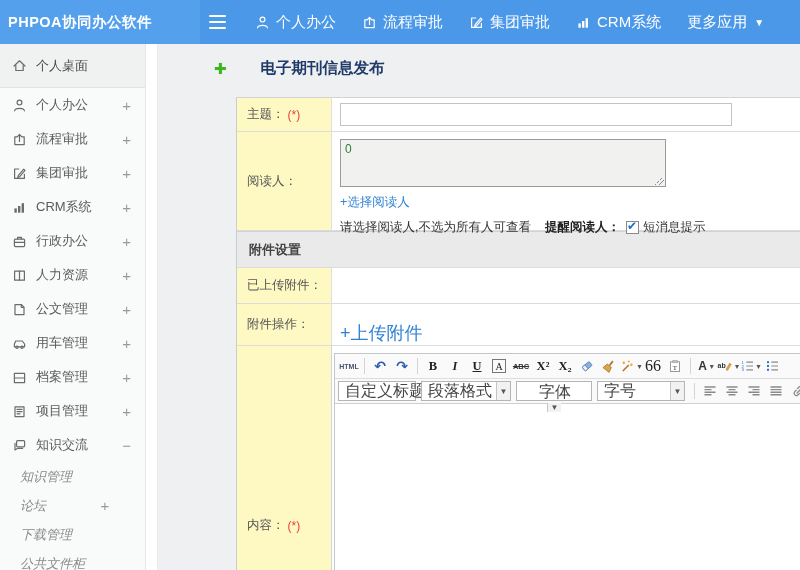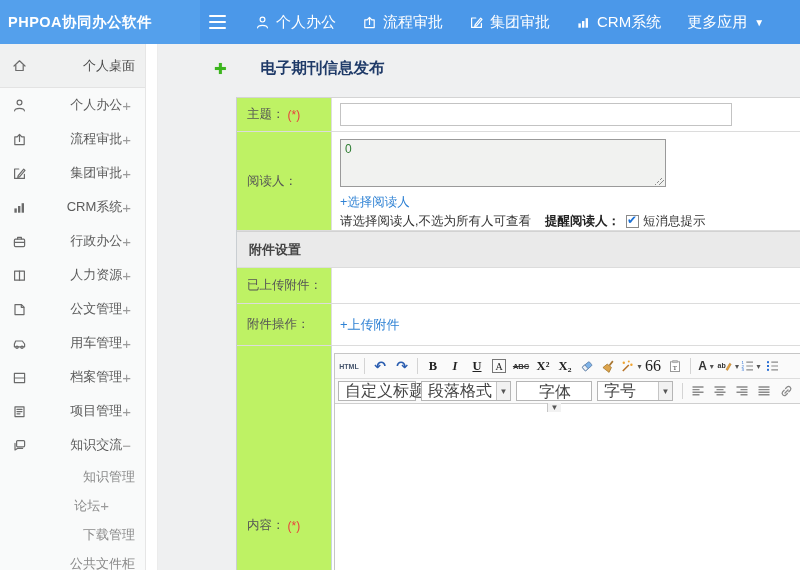--- a/index.html
+++ b/index.html
@@ -17,51 +17,51 @@
   .topnav .nav-item { display:flex; align-items:center; height:44px; padding:0 13px; color:#fff; font-size:15px; cursor:pointer; white-space:nowrap; }
   .topnav .nav-item svg { margin-right:6px; }
   .topnav .caret { font-size:10px; margin-left:7px; }
 
   
   .sidebar { position:absolute; left:0; top:44px; width:146px; height:526px; background:#f9fafa; border-right:1px solid #e6e6e6; overflow:hidden; }
   .scroll-strip { position:absolute; left:146px; top:44px; width:12px; height:526px; background:#ffffff; border-right:1px solid #ececec; }
   .side-item { display:flex; align-items:center; height:34px; padding:0 10px 0 12px; color:#5b5b5b; cursor:pointer; }
   .side-item.active { height:44px; background:#f0f1f1; border-bottom:1px solid #e3e3e3; color:#4a4a4a; }
   .side-item .s-icon { width:15px; height:15px; margin-right:9px; color:#6b6b6b; flex:0 0 15px; display:flex; align-items:center; }
-  .side-item .s-label { flex:1; font-size:13px;text-align:right; }
+  .side-item .s-label { flex:1; font-size:13px; }
   .side-item .expander { color:#9a9a9a; font-size:15px; font-weight:300; padding-right:4px; }
-  .side-item.sub { height:29px; padding-left:64px; color:#8a8a8a; }
+  .side-item.sub { height:29px; padding-left:20px; color:#8a8a8a;font-style:italic; }
   .side-item.sub .expander { padding-right:26px; }
 
   
   .content { position:absolute; left:158px; top:44px; width:642px; height:526px; background:#eff0f1; overflow:hidden; }
   .page-title { position:absolute; left:56px; top:14px; display:flex; align-items:center; }
   .page-title .plus { color:#3cb51e; font-size:15px; font-weight:bold; margin-right:2px; text-shadow:0 0 1px #9ed68e; }
   .page-title .t-text { color:#1f3a68; font-size:15.5px; font-weight:bold;padding-left:32px; }
 
   .form-table { position:absolute; left:78px; top:53px; width:760px; border-left:1px solid #c9ced2; border-top:1px solid #d4d4d4; background:#fff; }
   .f-row { display:flex; border-bottom:1px solid #dcdcdc; background:#fff; }
-  .f-label { width:95px; flex:0 0 95px; background:#bef264; border-right:1px solid #dedede; padding-left:10px; display:flex; align-items:center; color:#555; font-size:12.5px; }
+  .f-label { width:95px; flex:0 0 95px; background:#fef9c3; border-right:1px solid #dedede; padding-left:10px; display:flex; align-items:center; color:#555; font-size:12.5px; }
   .f-label .req { color:#e9413d; margin-left:3px; font-size:12px; }
   .f-field { flex:1; position:relative; }
   .row-subject { height:34px; }
   .row-subject input { position:absolute; left:8px; top:5px; width:392px; height:23px; border:1px solid #c3c3c3; background:#fff; padding:0 4px; font-size:12.5px; }
   .row-readers { height:99px; }
   .row-readers .f-label { align-items:center; }
   .readers-box { position:absolute; left:8px; top:7px; width:326px; height:48px; background:#f1f2f0; border:1px solid #9a9a9a; font-size:12px; color:#2e7d32; padding:2px 4px; overflow:hidden; }
   .resize-grip { position:absolute; right:1px; bottom:1px; width:9px; height:9px; background:linear-gradient(135deg,transparent 50%,#8a8a8a 50%,#8a8a8a 55%,transparent 55%,transparent 70%,#8a8a8a 70%,#8a8a8a 75%,transparent 75%); }
   .pick-link { position:absolute; left:8px; top:62px; color:#2f82d4; font-size:12.5px; cursor:pointer; text-decoration:none; }
-  .readers-hint { position:absolute; left:8px; top:81px; display:flex; align-items:center; font-size:12.5px; color:#333; white-space:nowrap; }
+  .readers-hint { position:absolute; left:8px; top:87px; display:flex; align-items:center; font-size:12.5px; color:#333; white-space:nowrap; }
   .readers-hint .remind { font-weight:bold; margin-left:14px; color:#222; }
   .checkbox { width:13px; height:13px; border:1px solid #8a8a8a; background:#fff; margin:0 4px 0 6px; position:relative; display:inline-block; }
   .checkbox .tick { position:absolute; left:0px; top:-3px; color:#1a6fd4; font-size:12px; font-weight:bold; }
   .row-section { height:37px; background:#eaeaea; border-top:1px solid #d2d2d2; align-items:center; display:flex; padding-left:12px; font-weight:bold; color:#444; font-size:13px; }
   .row-uploaded { height:36px; }
   .row-ops { height:42px; }
-  .upload-link { position:absolute; left:8px; top:0; line-height:42px; color:#2f82d4; font-size:13px; cursor:pointer; text-decoration:none; }
+  .upload-link { position:absolute; left:8px; top:8px; line-height:42px; color:#2f82d4; font-size:18px; cursor:pointer; text-decoration:none; }
   .row-content { height:360px; }
   .row-content .f-label { border-right:1px solid #c9d6e0; }
 
   
   .editor { position:absolute; left:2px; top:7px; width:560px; border:1px solid #c6c6c6; background:#fdfdfd; }
   .tb-row { display:flex; align-items:center; height:25px; padding:0 3px; border-bottom:1px solid #ddd; background:#fafafa; }
   .tb-row2 { border-bottom:1px solid #cfcfcf; }
   .tbtn { min-width:22px; height:21px; display:flex; align-items:center; justify-content:center; border-radius:2px; cursor:pointer; color:#333; }
   .tb-sep { width:1px; height:16px; background:#d4d4d4; margin:0 4px; flex:0 0 1px; }
   .tb-txt { font-size:7px; font-weight:bold; color:#44536b; letter-spacing:0; }
@@ -486,21 +486,21 @@
                 <span class="sel-caret">▼</span>
               </span>
               <span class="tb-select" style="width: 90px;">
                 <span class="sel-label" style="flex:1">段落格式</span>
                 <span class="sel-caret">▼</span>
               </span>
               <span class="tb-select" style="width: 76px; flex-direction: column;">
                 <span class="sel-label" style="flex:1">字体</span>
                 <span class="sel-caret">▼</span>
               </span>
-              <span class="tb-select" style="width: 76px;">
+              <span class="tb-select" style="width: 88px;">
                 <span class="sel-label" style="flex:1">字号</span>
                 <span class="sel-caret">▼</span>
               </span>
               <span class="tb-sep"></span>
               <span class="tbtn">
                 <span style="display:flex;align-items:center;">
                   <svg width="14" height="14" viewBox="0 0 14 14">
                     <path d="M1.5 3 H12.5 M1.5 5.6 H8.5 M1.5 8.2 H12.5 M1.5 10.8 H8.5" stroke="#8a8a8a" stroke-width="1.4"></path>
                   </svg>
                 </span>

